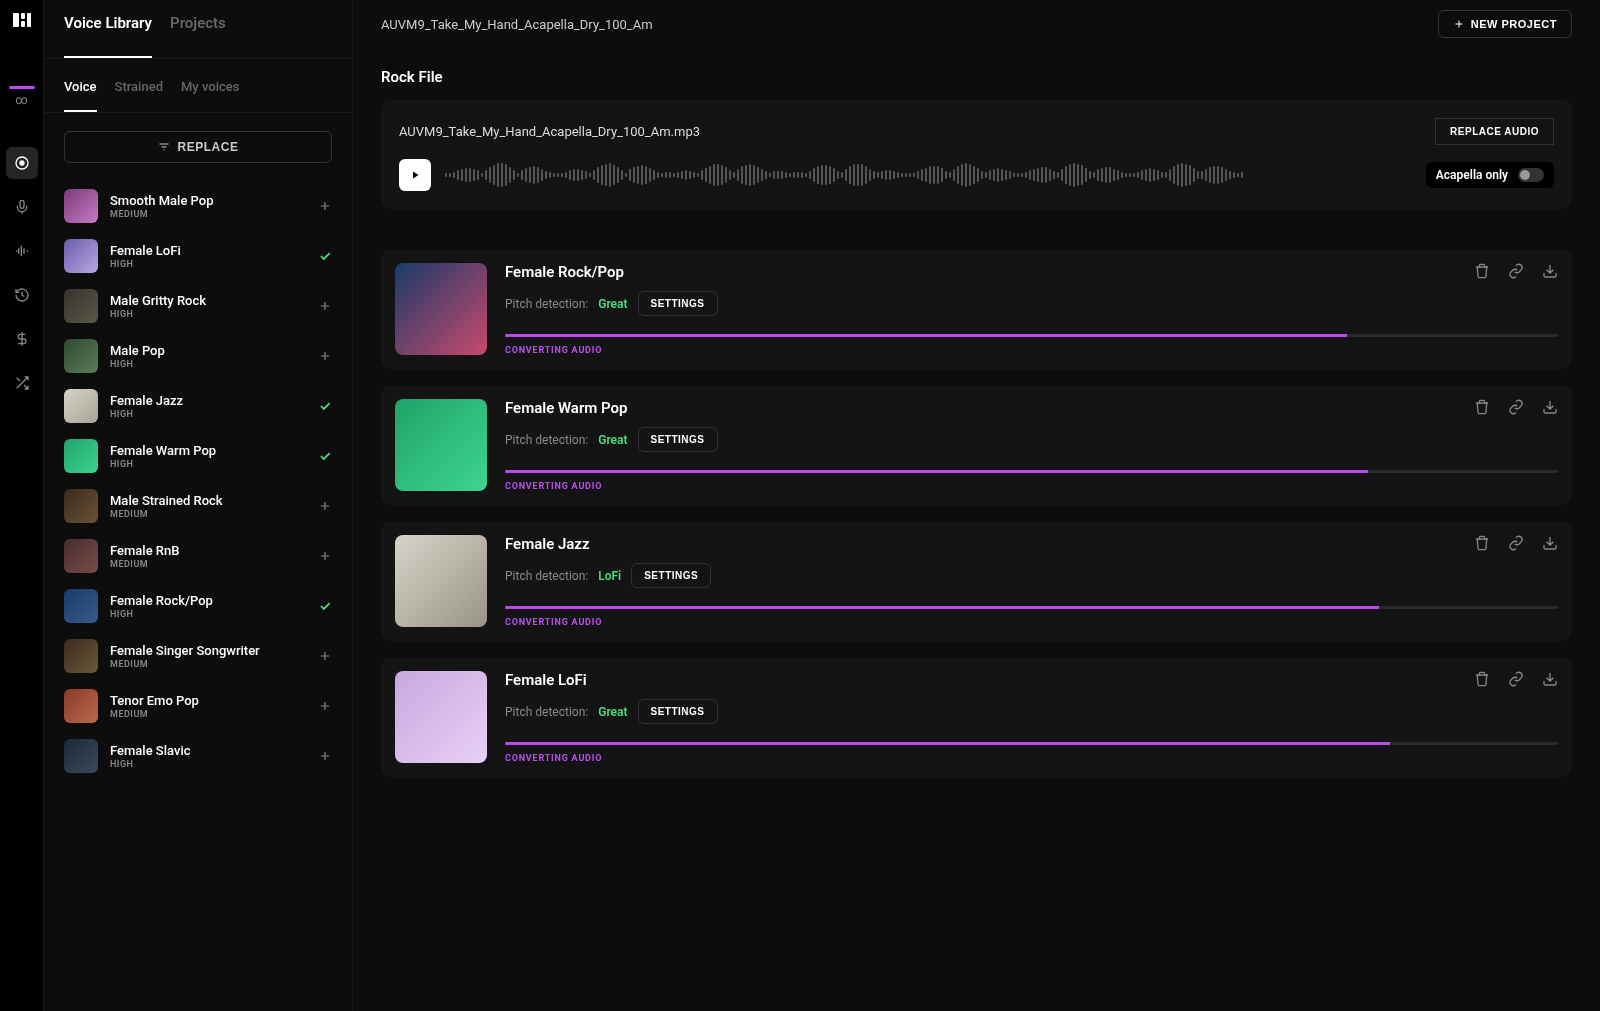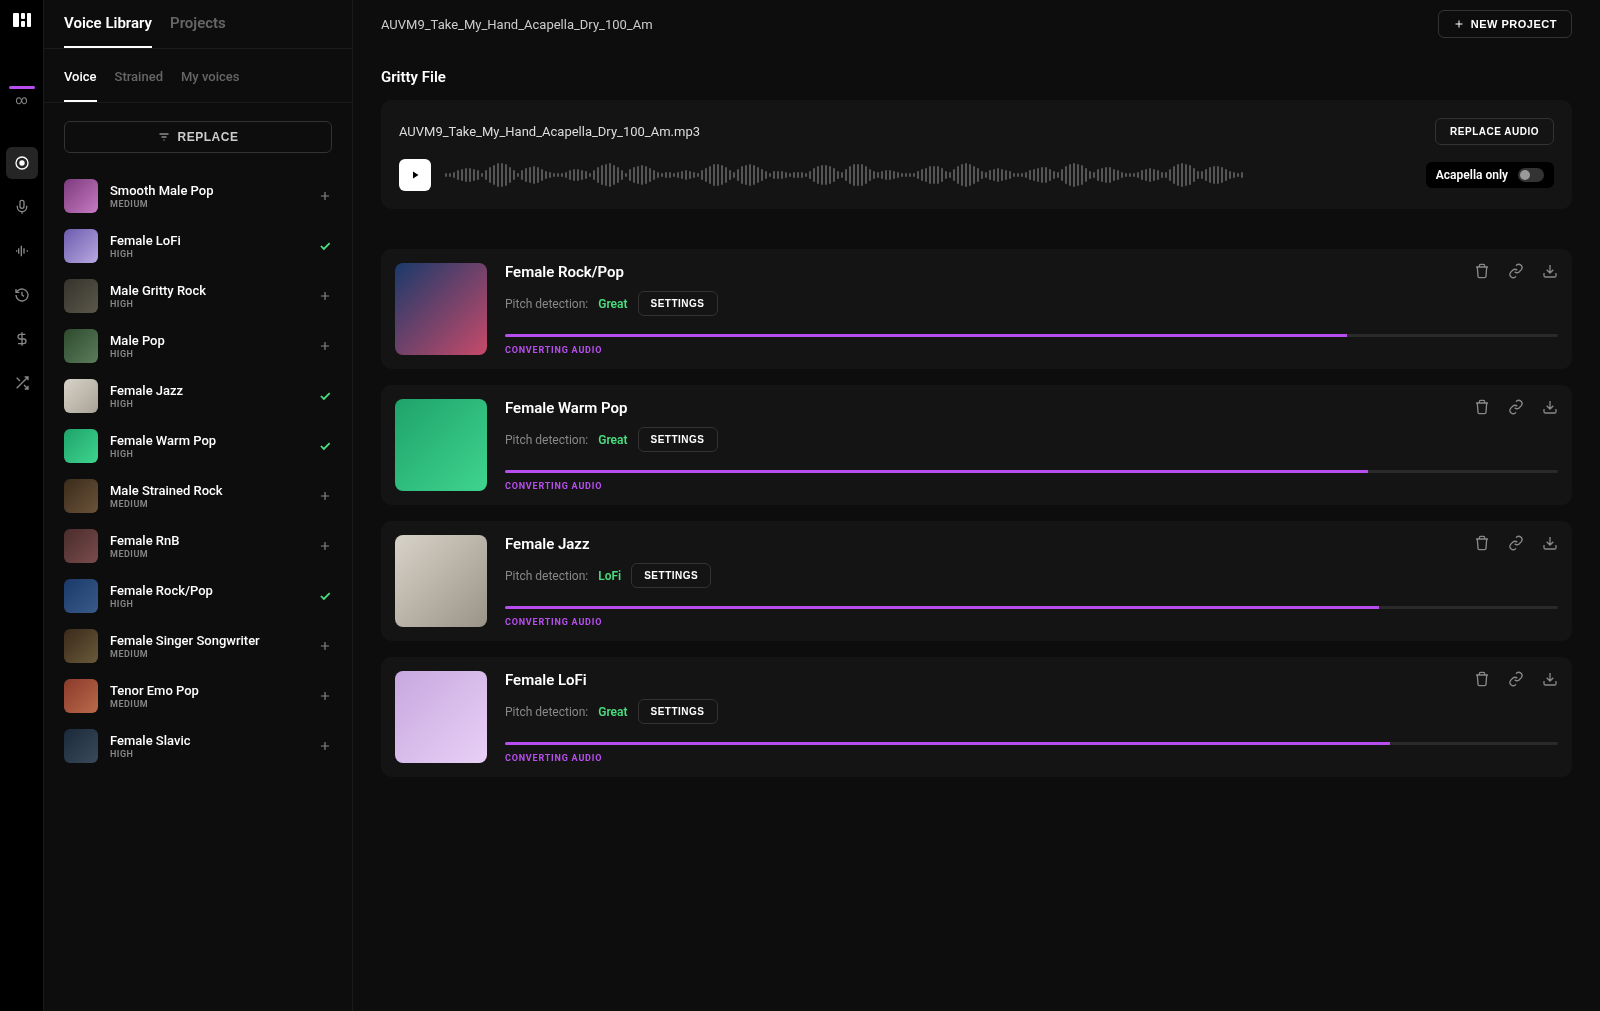--- a/index.html
+++ b/index.html
@@ -7,21 +7,21 @@
 .app{display:flex;height:100vh}
 .rail{width:44px;background:#000;display:flex;flex-direction:column;align-items:center;padding-top:10px;gap:6px;border-right:1px solid #1a1a1a}
 .rail-logo{width:20px;height:20px;display:flex;align-items:center;justify-content:center;margin-bottom:50px}
 .rail-badge{width:26px;display:flex;flex-direction:column;align-items:center;gap:4px;margin-bottom:8px}
 .rail-bar{width:26px;height:3px;background:#b84ef0;border-radius:2px}
 .rail-inf{color:#888;font-size:12px}
 .rail-icon{width:32px;height:32px;display:flex;align-items:center;justify-content:center;color:#888;border-radius:6px;cursor:pointer;margin-bottom:6px}
 .rail-icon.active{background:#252525;color:#fff}
 .sidebar{width:309px;background:#0d0d0d;border-right:1px solid #1a1a1a;display:flex;flex-direction:column;overflow:hidden}
 .top-tabs{display:flex;gap:18px;padding:14px 20px 0;border-bottom:1px solid #1a1a1a}
-.top-tab{font-size:15px;font-weight:600;color:#666;padding-bottom:14px;cursor:pointer;border-bottom:2px solid transparent}
+.top-tab{font-size:15px;font-weight:600;color:#666;padding-bottom:24px;cursor:pointer;border-bottom:2px solid transparent}
 .top-tab.active{color:#fff;border-bottom-color:#fff}
 .sub-tabs{display:flex;gap:18px;padding:20px 20px 0;border-bottom:1px solid #1a1a1a}
 .sub-tab{font-size:13px;font-weight:500;color:#666;padding-bottom:16px;cursor:pointer;border-bottom:2px solid transparent}
 .sub-tab.active{color:#fff;border-bottom-color:#fff}
 .filter-wrap{padding:18px 20px}
 .filter-btn{width:100%;height:32px;border:1px solid #333;background:transparent;border-radius:6px;color:#ccc;font-size:12px;font-weight:600;letter-spacing:.5px;display:flex;align-items:center;justify-content:center;gap:8px;cursor:pointer}
 .voice-list{flex:1;overflow-y:auto;padding:0 20px}
 .voice-item{display:flex;align-items:center;gap:12px;padding:8px 0;cursor:pointer}
 .voice-thumb{width:34px;height:34px;border-radius:6px;flex-shrink:0}
 .voice-info{flex:1;min-width:0}
@@ -31,21 +31,21 @@
 .voice-action.check{color:#4ade80}
 .main{flex:1;display:flex;flex-direction:column;overflow:hidden}
 .main-header{display:flex;align-items:center;justify-content:space-between;padding:10px 28px;min-height:40px}
 .project-name{font-size:13px;color:#ccc}
 .new-project-btn{display:flex;align-items:center;gap:6px;border:1px solid #333;background:transparent;border-radius:6px;color:#fff;font-size:11px;font-weight:600;letter-spacing:.5px;padding:7px 14px;cursor:pointer}
 .main-body{flex:1;overflow-y:auto;padding:20px 28px}
 .section-title{font-size:15px;font-weight:600;margin-bottom:14px}
 .input-card{background:#141414;border-radius:10px;padding:18px;margin-bottom:40px}
 .input-top{display:flex;justify-content:space-between;align-items:center;margin-bottom:14px}
 .input-filename{font-size:13px;color:#ddd}
-.replace-btn{border:1px solid #333;background:transparent;border-radius:6px;color:#fff;font-size:10px;font-weight:600;letter-spacing:.5px;padding:7px 14px;cursor:pointer}
+.replace-btn{border:1px solid #333;background:transparent;border-radius:0;color:#fff;font-size:10px;font-weight:600;letter-spacing:.5px;padding:7px 14px;cursor:pointer}
 .input-wave-row{display:flex;align-items:center;gap:14px}
 .play-btn{width:32px;height:32px;background:#fff;border-radius:6px;display:flex;align-items:center;justify-content:center;cursor:pointer;flex-shrink:0}
 .wave{flex:1;height:28px;display:flex;align-items:center;gap:2px;overflow:hidden}
 .wave span{width:2px;background:#555;display:inline-block;border-radius:1px}
 .acapella{display:flex;align-items:center;gap:10px;background:#000;border-radius:6px;padding:6px 10px}
 .acapella-label{font-size:12px;font-weight:600;color:#fff}
 .toggle{width:26px;height:14px;background:#333;border-radius:7px;position:relative;cursor:pointer}
 .toggle::after{content:"";position:absolute;left:2px;top:2px;width:10px;height:10px;background:#999;border-radius:50%}
 .voices-section{margin-bottom:20px}
 .voices-header-row{display:flex;align-items:center;gap:18px;margin-bottom:18px;margin-top:10px}
@@ -297,21 +297,21 @@
     <div class="main-header">
       <div class="project-name">AUVM9_Take_My_Hand_Acapella_Dry_100_Am</div>
       <button class="new-project-btn">
         <svg width="12" height="12" viewBox="0 0 24 24" fill="none" stroke="currentColor" stroke-width="2">
             <path d="M12 5v14M5 12h14"></path>
           </svg>
         <span>NEW PROJECT</span>
       </button>
     </div>
     <div class="main-body">
-      <div class="section-title">Gritty File</div>
+      <div class="section-title">Rock File</div>
       <div class="input-card">
         <div class="input-top">
           <div class="input-filename">AUVM9_Take_My_Hand_Acapella_Dry_100_Am.mp3</div>
           <button class="replace-btn">REPLACE AUDIO</button>
         </div>
         <div class="input-wave-row">
           <div class="play-btn">
             <svg width="12" height="12" viewBox="0 0 24 24" fill="#000">
                 <path d="M8 5v14l11-7z"></path>
               </svg>

